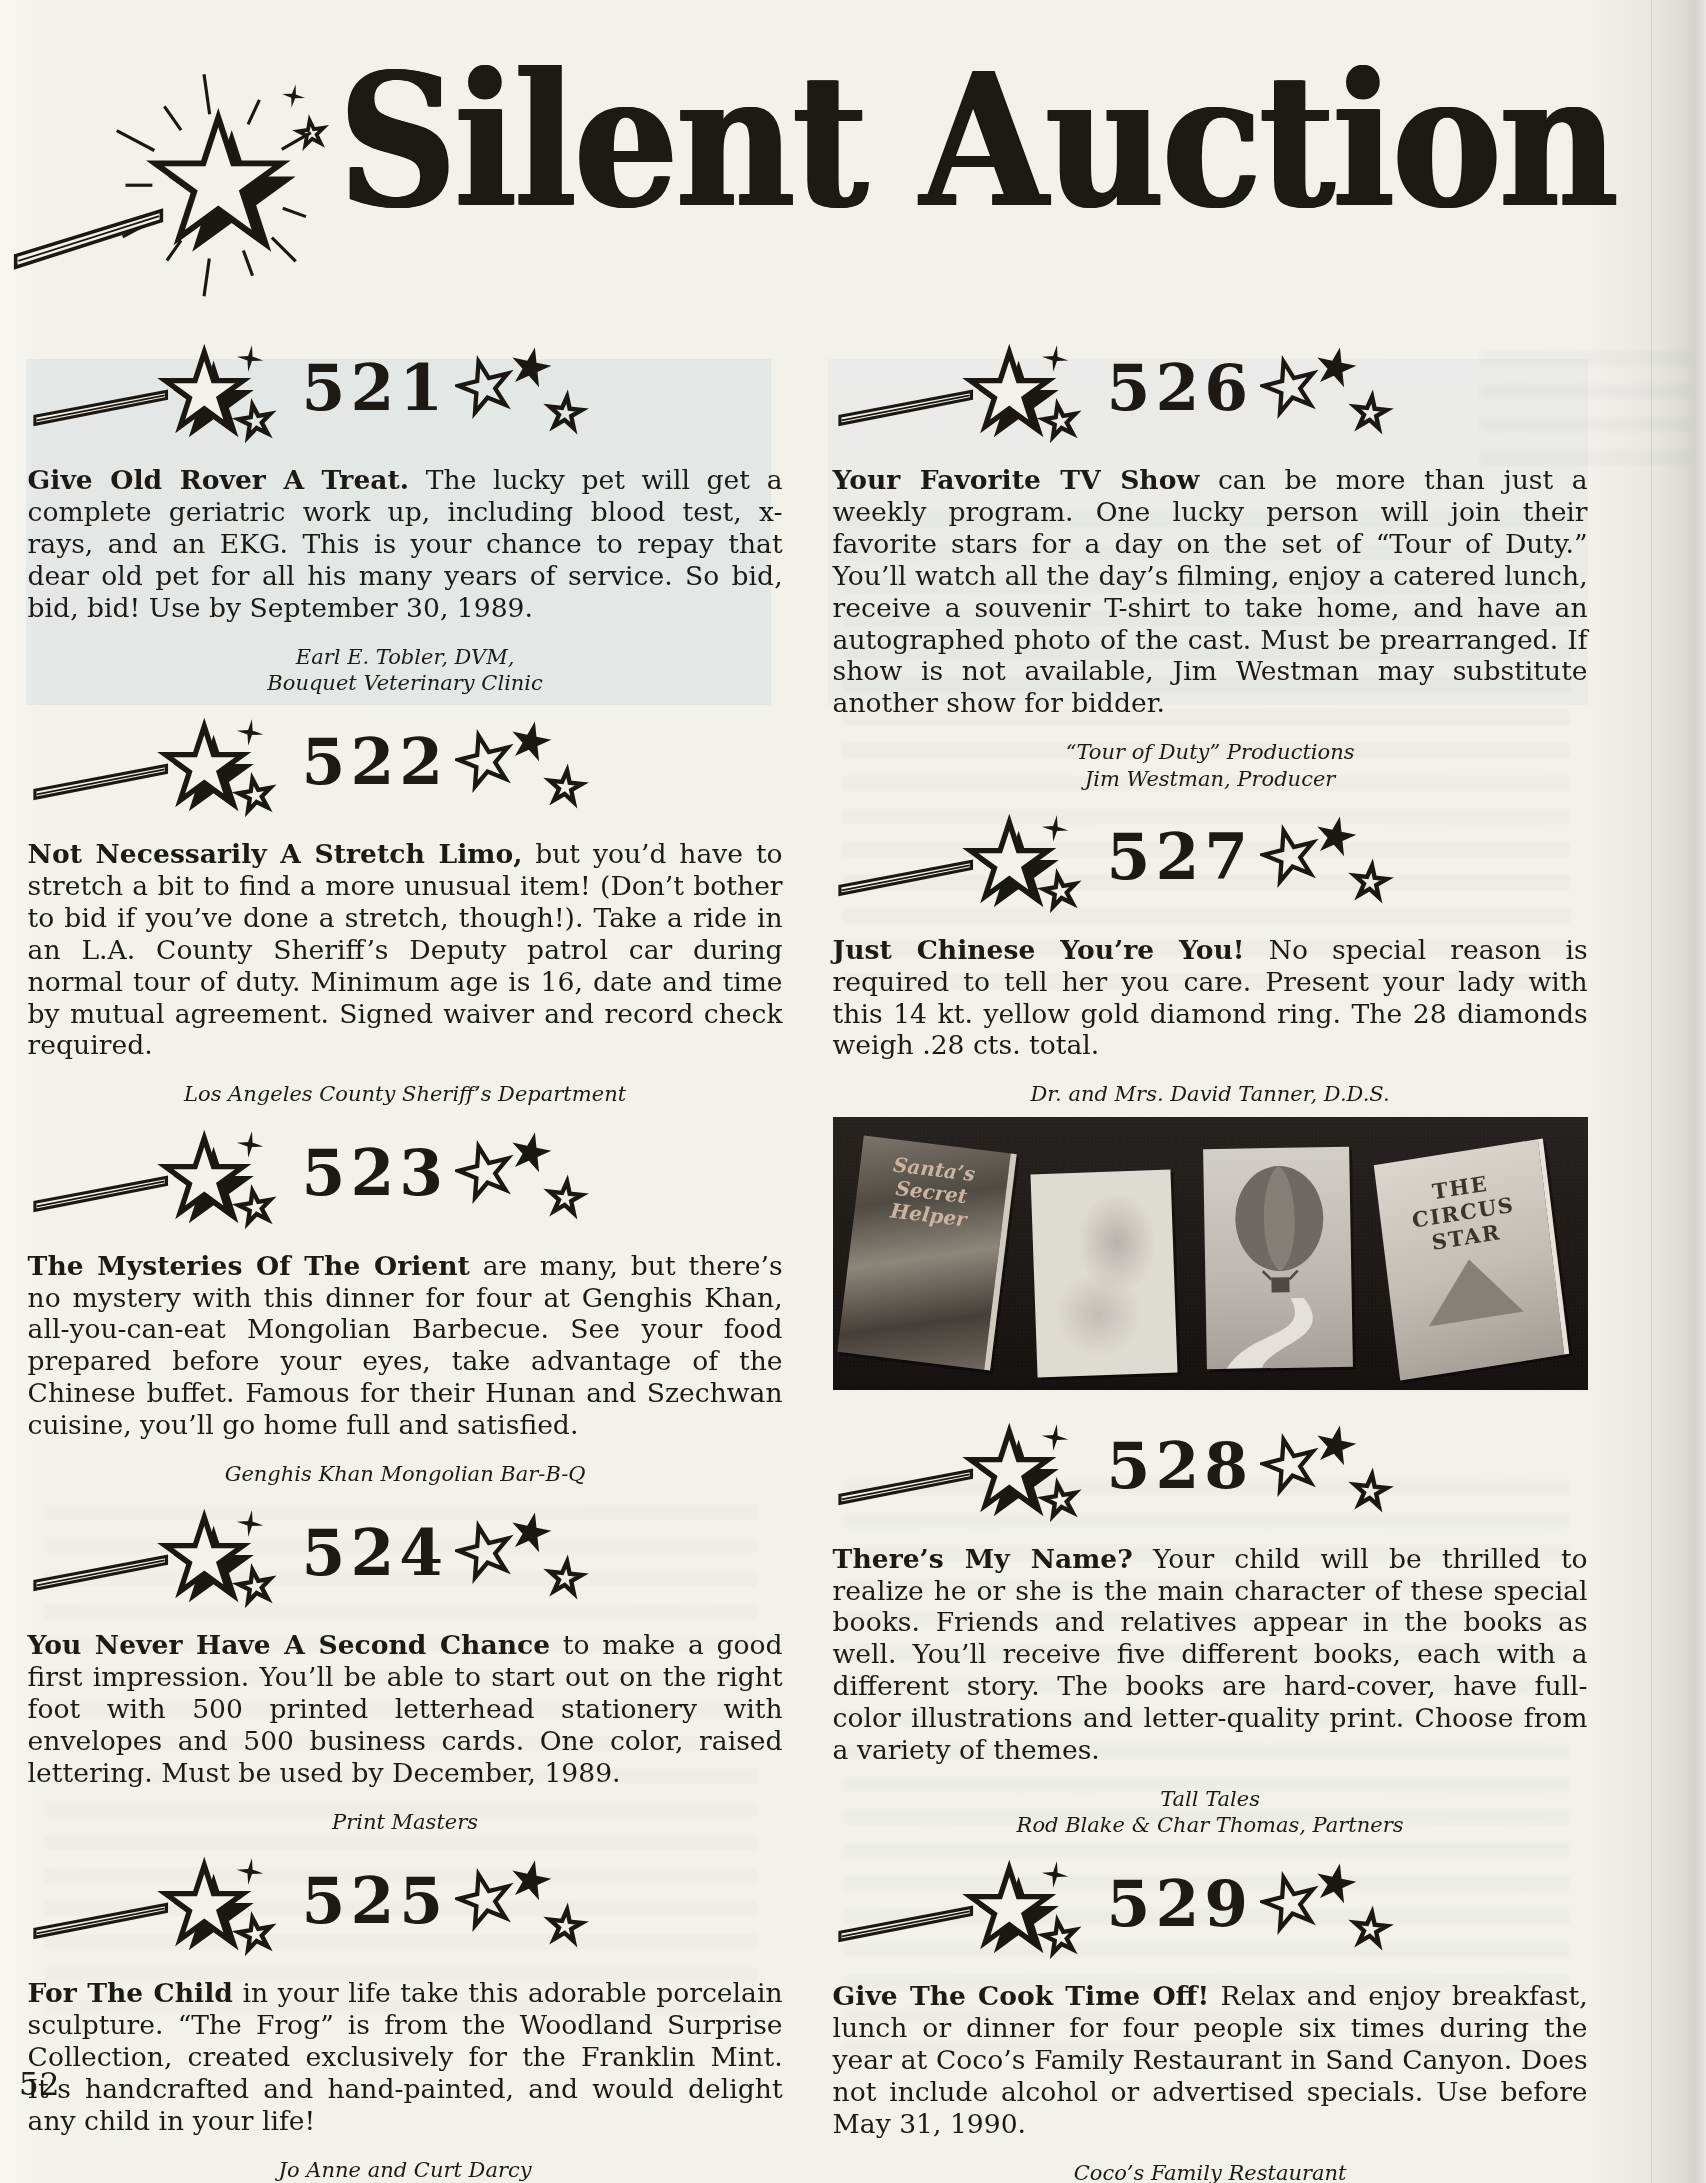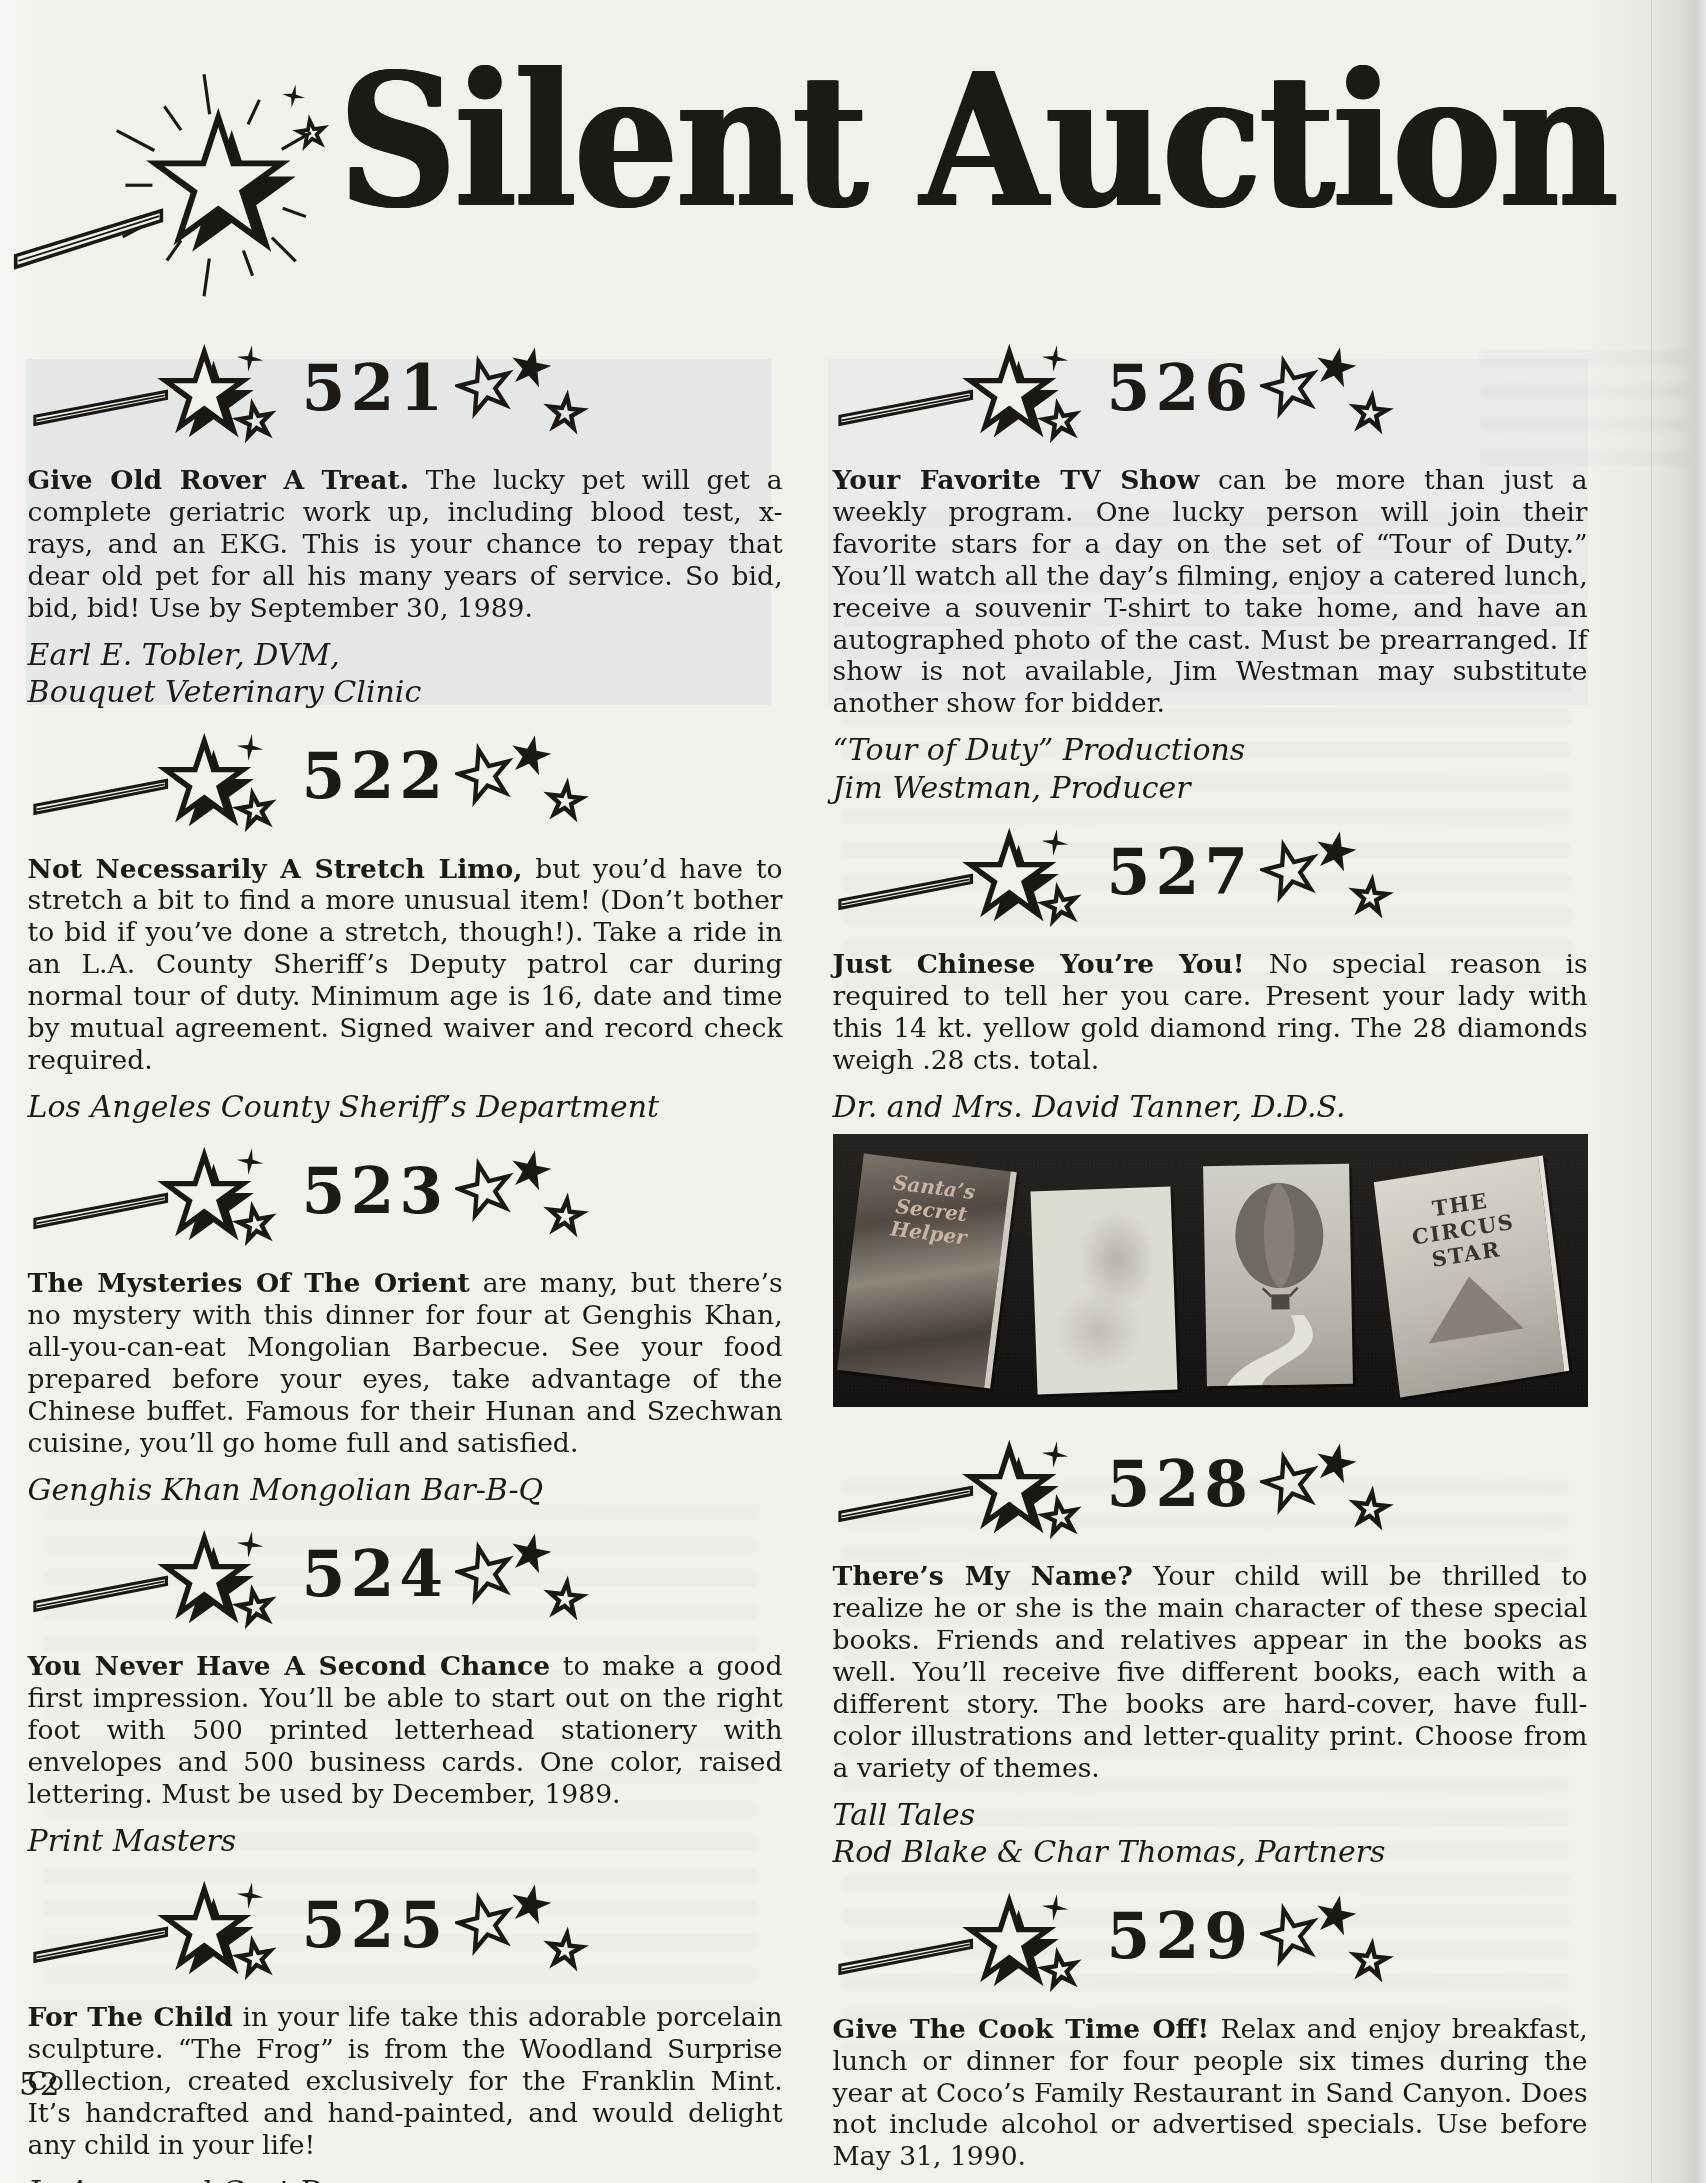--- a/index.html
+++ b/index.html
@@ -38,21 +38,21 @@
   .item-header{display:flex;align-items:center;height:120px;margin-bottom:13px;}
   .wand-svg{width:261px;height:120px;flex:none;}
   .item-number{
     font-weight:bold;font-size:63px;letter-spacing:5px;
     margin:0 7px 7px 13px;flex:none;
   }
   .stars-svg{width:135px;height:116px;flex:none;margin-top:3px;}
 
   .item-body{margin:0;font-size:26.6px;line-height:1.2;text-align:justify;}
   .lead{font-weight:bold;}
-  .attr{font-style:italic;font-size:30px;line-height:1.25;text-align:left;margin-top:12px;}
+  .attr{font-style:italic;font-size:21px;line-height:1.25;text-align:center;margin-top:20px;}
 
   .photo{position:relative;width:755px;height:273px;margin:5px 0 20px 0;
     background:
       radial-gradient(rgba(255,255,255,0.05) 0.5px,rgba(0,0,0,0) 0.7px) 0 0/3.5px 3.5px,
       linear-gradient(180deg,#262220 0%,#1d1916 55%,#141110 100%);
     overflow:hidden;}
   .book{position:absolute;box-shadow:3px 3px 0 rgba(0,0,0,0.35);}
   .book1{left:17.6px;top:27.6px;width:148px;height:218px;transform:rotate(7deg);
     background:linear-gradient(165deg,#7a746b 0%,#514a43 28%,#8d867b 52%,#453f39 78%,#6e675e 100%);
     border-right:6px solid #cfcabf;}

